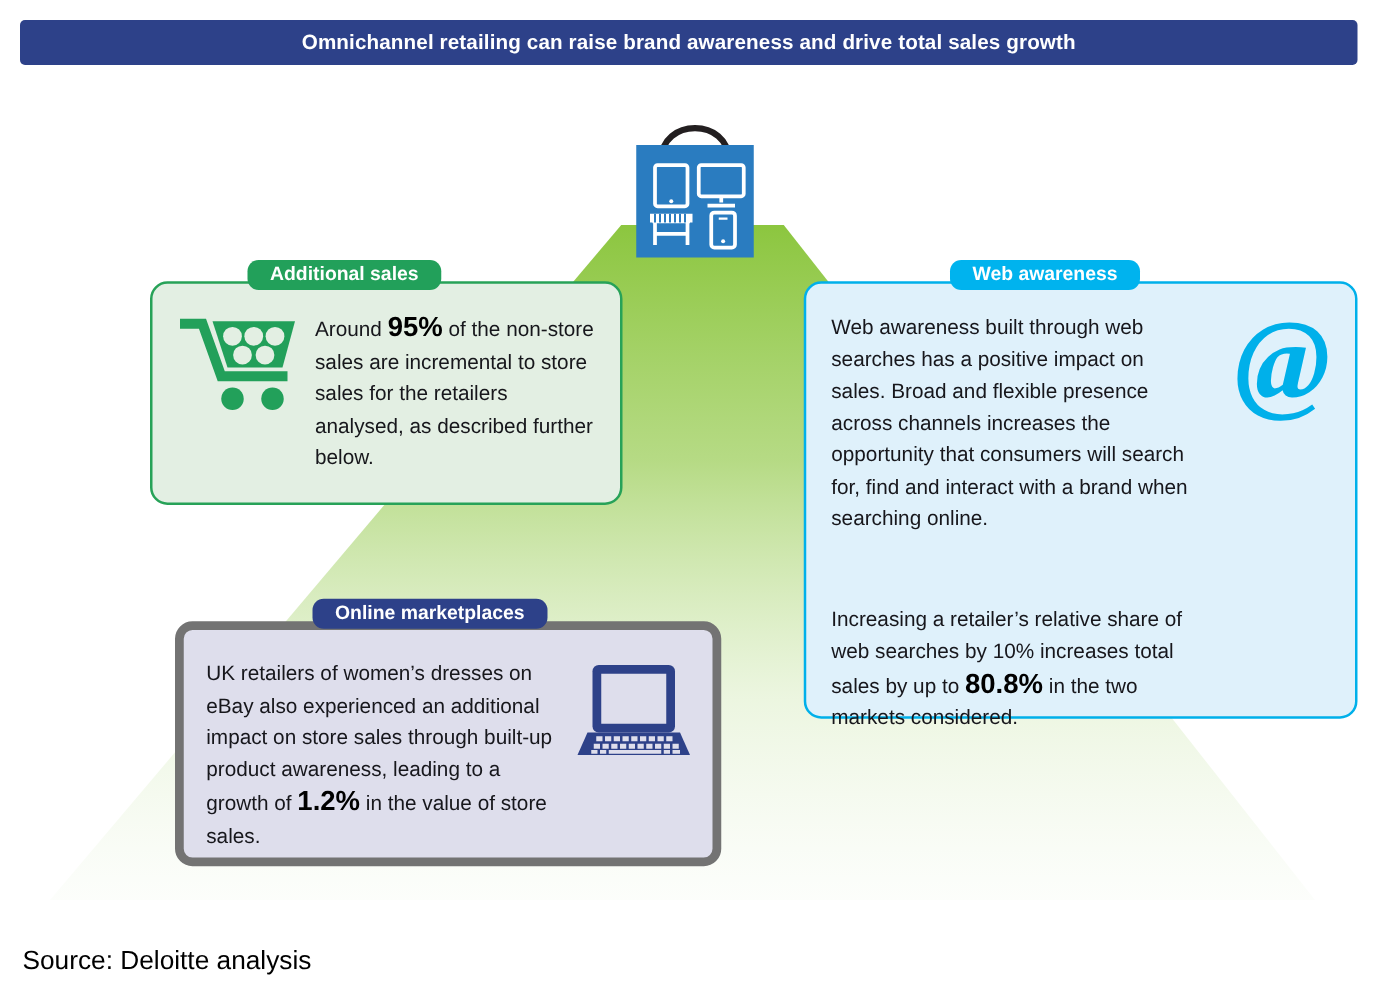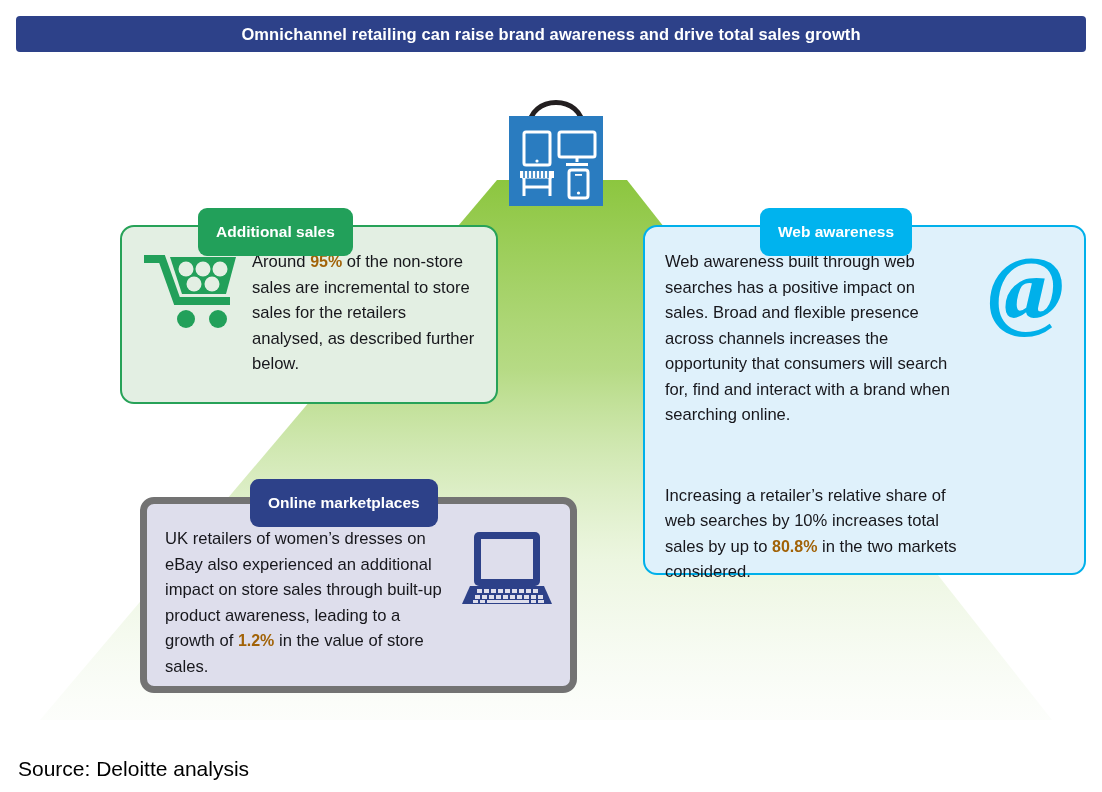--- a/index.html
+++ b/index.html
@@ -62,21 +62,21 @@
   .card {
     position: absolute;
     box-sizing: border-box;
     border-radius: 14px;
     z-index: 4;
   }
   .card-tab {
     position: absolute;
     box-sizing: border-box;
     border-radius: 9px;
-    height: 48px;
+    height: 24px;
     display: flex;
     align-items: center;
     justify-content: center;
     padding: 0 18px;
     z-index: 6;
     white-space: nowrap;
   }
   .card-tab span {
     color: #ffffff;
     font-size: 15.5px;
@@ -133,23 +133,23 @@
     position: absolute;
     display: flex;
     gap: 32px;
   }
   .card-text {
     font-size: 16.6px;
     line-height: 25.5px;
     color: #17171c;
   }
   .stat {
-    color: #a16207;
+    color: #000000;
     font-weight: bold;
-    font-size: 16px;
+    font-size: 22px;
   }
 
   #green-body {
     left: 22px;
     top: 22px;
     right: 12px;
     align-items: flex-start;
     gap: 12px;
   }
   #green-body .card-text { width: 228px; }

